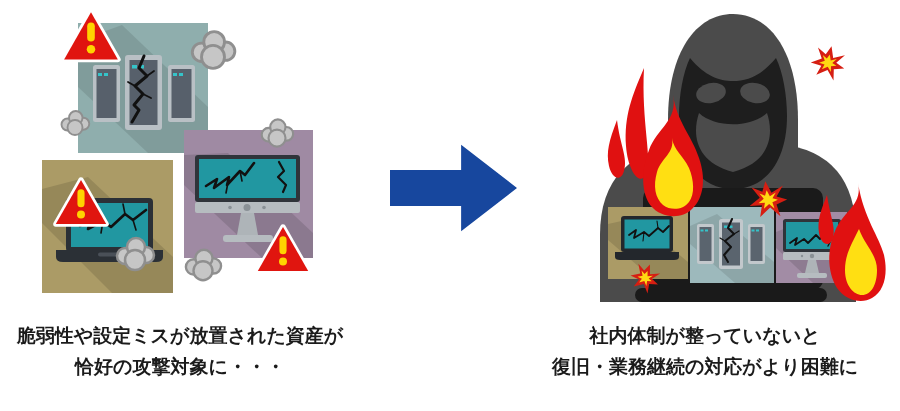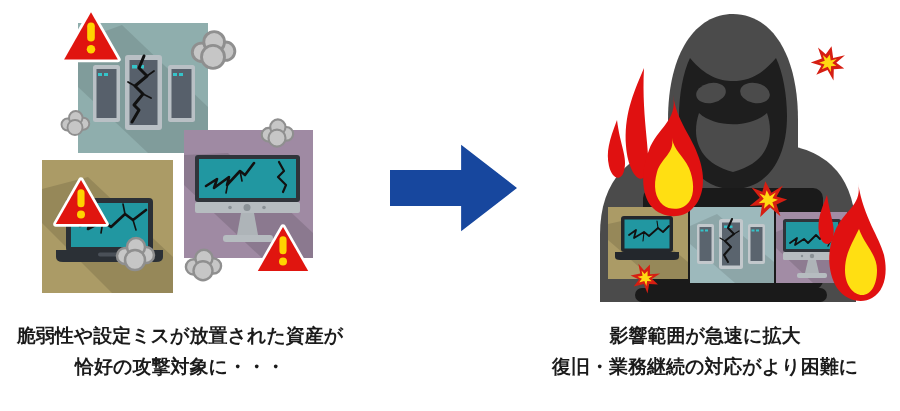--- a/index.html
+++ b/index.html
@@ -191,17 +191,17 @@
     <use href="#spark" transform="translate(263,63) rotate(12)"></use>
     <use href="#spark" transform="translate(203,200) scale(1.12) rotate(-8)"></use>
     <use href="#spark" transform="translate(80,278) scale(0.85) rotate(20)"></use>
   </svg>
 
   <div id="left-caption" class="caption">
     <span>脆弱性や設定ミスが放置された資産が</span>
     <span>恰好の攻撃対象に・・・</span>
   </div>
   <div id="right-caption" class="caption">
-    <span>影響範囲が急速に拡大</span>
+    <span>社内体制が整っていないと</span>
     <span>復旧・業務継続の対応がより困難に</span>
   </div>
 
 </div>
 
 </body></html>

